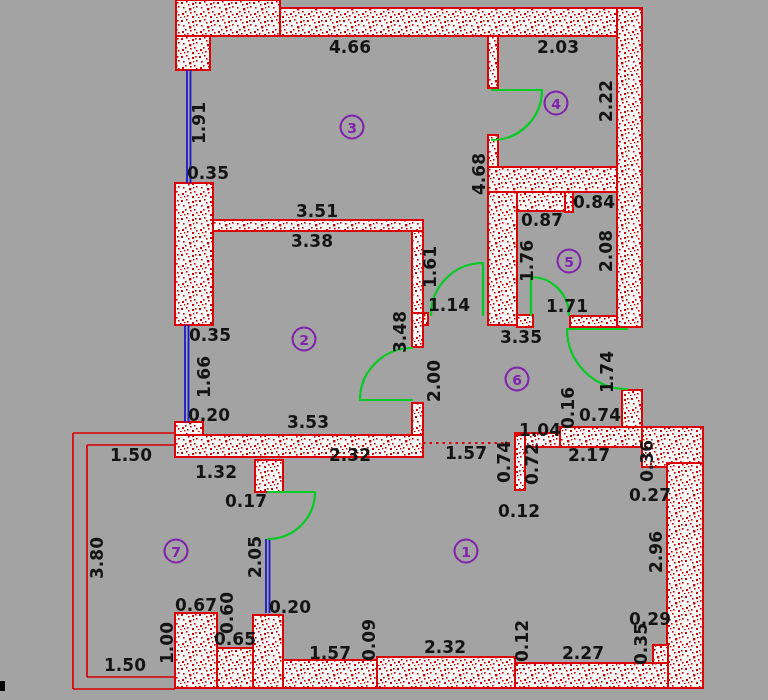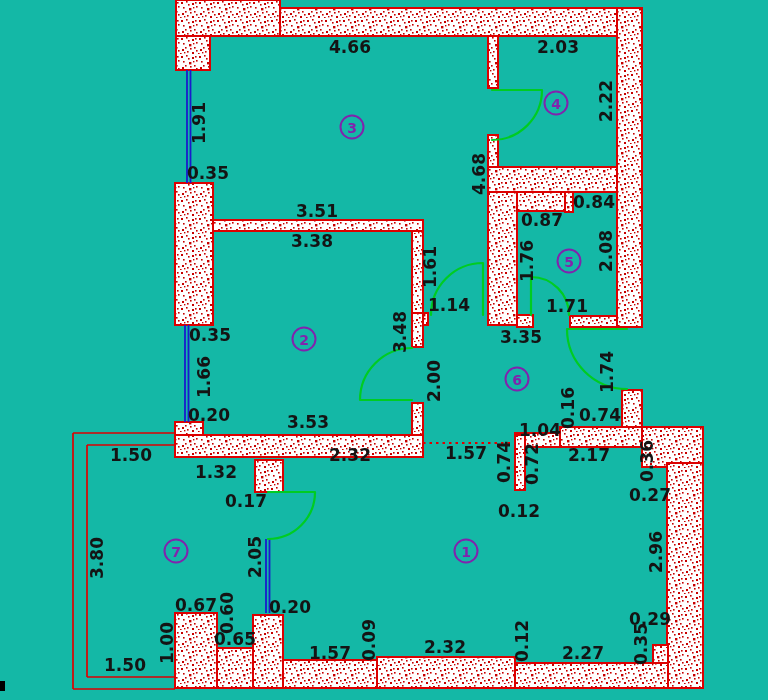--- a/index.html
+++ b/index.html
@@ -1,16 +1,16 @@
 <!DOCTYPE html>
 <html><head>
 <meta charset="utf-8">
 <style>
   html,body{margin:0;padding:0;background:#ffffff;}
-  #stage{position:relative;width:768px;height:700px;background:#14b8a6;overflow:hidden;
+  #stage{position:relative;width:768px;height:700px;background:#a3a3a3;overflow:hidden;
          font-family:"DejaVu Sans","Liberation Sans",sans-serif;}
   svg{display:block;}
   text.dim{font-family:"DejaVu Sans","Liberation Sans",sans-serif;font-weight:bold;}
   text.room{font-family:"DejaVu Sans","Liberation Sans",sans-serif;font-weight:bold;}
 </style>
 </head>
 <body>
 
 <div id="stage">
   <svg id="plan-svg" width="768" height="700" viewBox="0 0 768 700">

